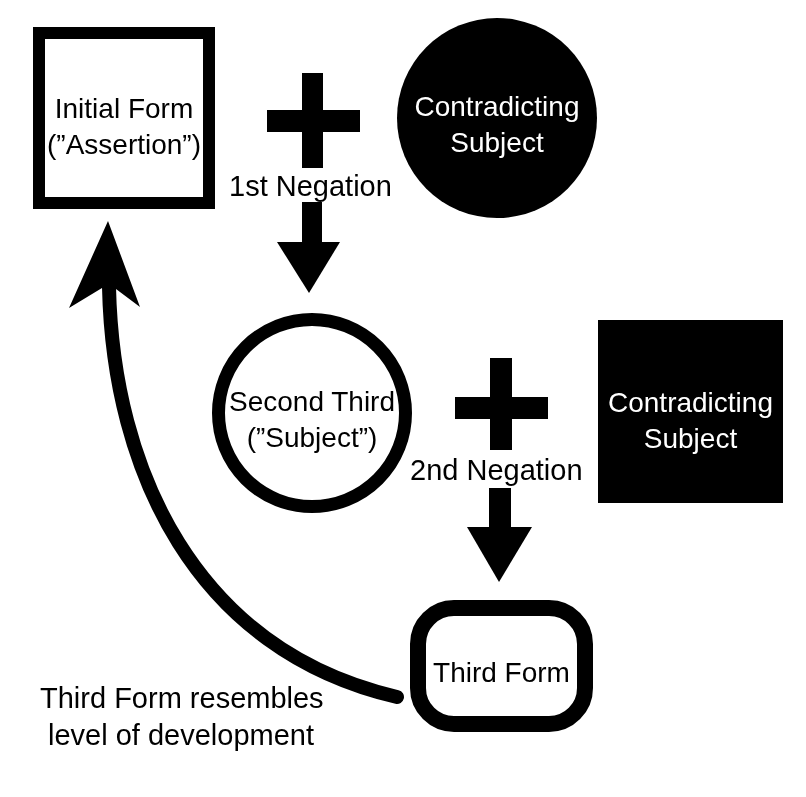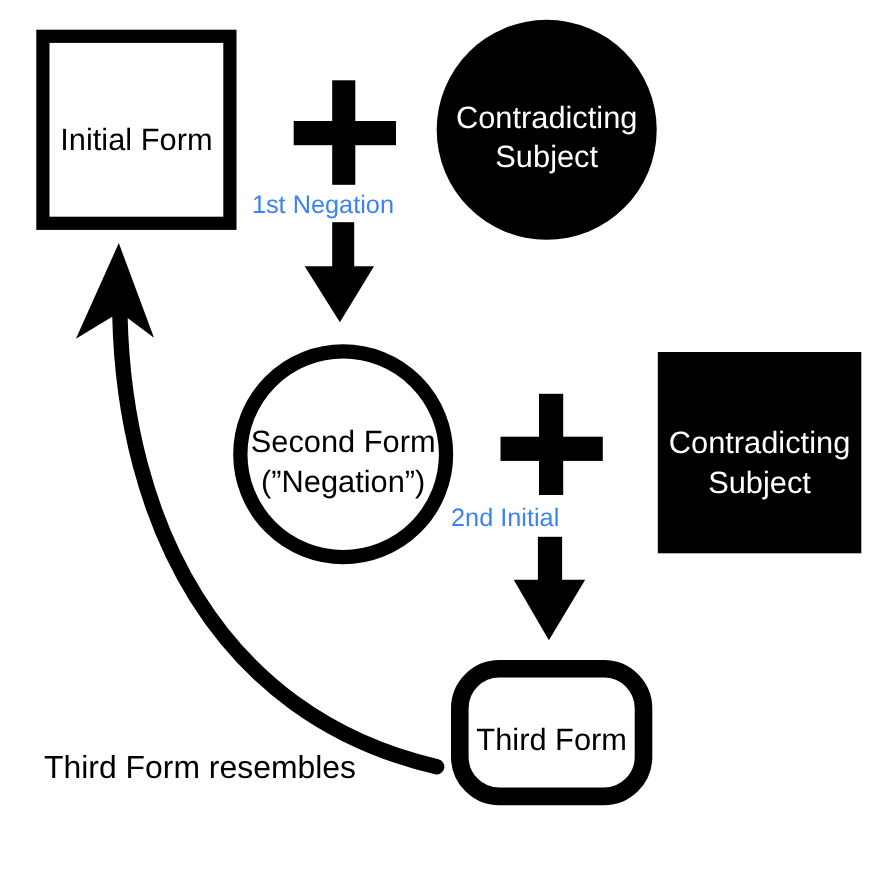--- a/index.html
+++ b/index.html
@@ -58,24 +58,24 @@
     left: 410px; top: 600px;
     width: 183px; height: 132px;
     border: 16px solid #000000;
     border-radius: 44px;
     justify-content: center;
   }
   .pt14 { padding-top: 14px; }
   .pt6  { padding-top: 18px; }
   .neg-label {
     position: absolute;
-    font-size: 23px;
+    font-size: 29px;
     line-height: 32px;
     white-space: nowrap;
-    color: #3b82f6;
+    color: #000000;
   }
   .label-first  { left: 229px; top: 170px; }
   .label-second { left: 410px; top: 454px; }
   .caption {
     position: absolute;
     left: 8px; top: 680px;
     width: 282px;
     text-align: center;
     font-size: 29px;
     line-height: 37px;
@@ -113,41 +113,43 @@
     </g>
 
     <g>
       <path d="M 397 697 C 195 650, 113 470, 109 287" fill="none" stroke="#000000" stroke-width="14" stroke-linecap="round"></path>
       <polygon class="ink" points="108,221 69,308 102,288 116,289 140,307"></polygon>
     </g>
   </svg>
 
   <div class="node square-outline pt6">
     <span>Initial Form</span>
+    <span>(”Assertion”)</span>
   </div>
 
   <div class="node circle-filled pt14">
     <span>Contradicting</span>
     <span>Subject</span>
   </div>
 
   <div class="node circle-outline pt14">
-    <span>Second Form</span>
-    <span>(”Negation”)</span>
+    <span>Second Third</span>
+    <span>(”Subject”)</span>
   </div>
 
   <div class="node square-filled pt6">
     <span>Contradicting</span>
     <span>Subject</span>
   </div>
 
   <div class="node rounded-outline pt14">
     <span>Third Form</span>
   </div>
 
   <div class="neg-label label-first">1st Negation</div>
-  <div class="neg-label label-second">2nd Initial</div>
+  <div class="neg-label label-second">2nd Negation</div>
 
   <div class="caption">
     <span>Third Form resembles</span>
+    <span>level of development</span>
   </div>
 
 </div>
 
 </body></html>

